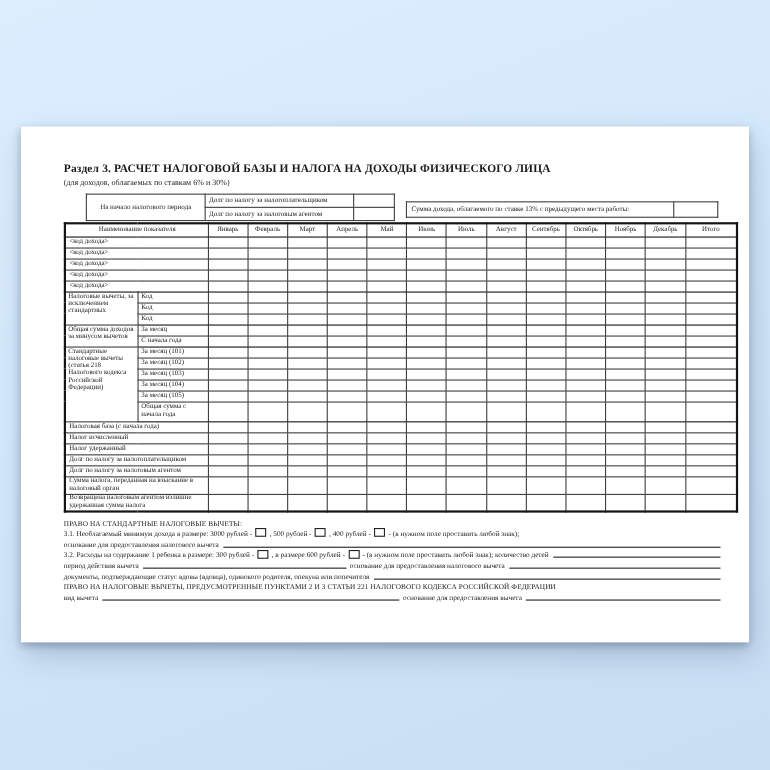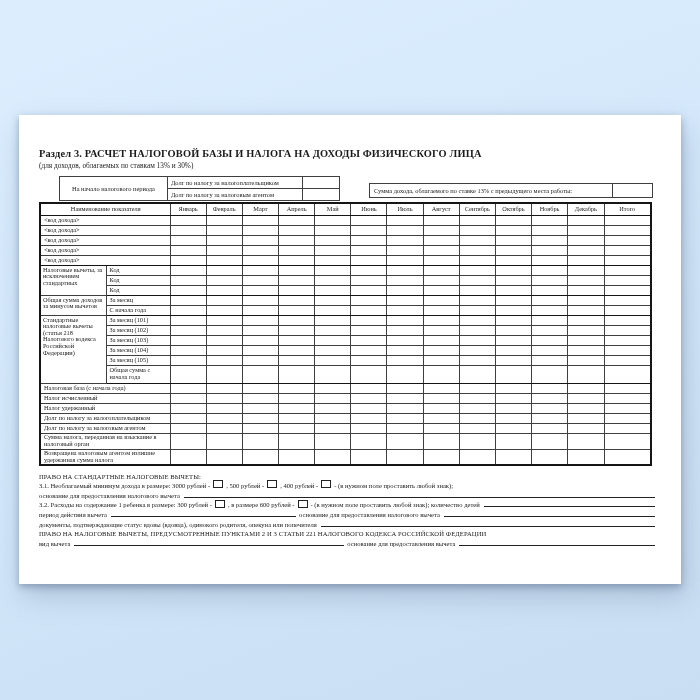--- a/index.html
+++ b/index.html
@@ -3,21 +3,21 @@
 <meta charset="utf-8">
 <style>
   * { margin:0; padding:0; box-sizing:border-box; }
   html,body { width:700px; height:700px; }
   body { font-family:"Liberation Serif", serif; color:var(--text,#1b1b1b); }
   .stage { position:relative; width:700px; height:700px; overflow:hidden;
            background:linear-gradient(160deg, var(--background-top,#dceefe) 0%, #d4e8fb 45%, var(--background-bottom,#c9ddf3) 100%); }
   .paper { position:absolute; left:19px; top:115px; width:662px; height:469px;
            background:var(--paper,#fff);
            box-shadow:0 3px 7px rgba(78,100,130,.45), 4px 12px 26px rgba(78,100,130,.28); }
-  .doc { padding:33px 23px 0 20px; }
+  .doc { padding:33px 23px 0 39px; }
   .title { font-weight:bold; font-size:10.4px; letter-spacing:.15px; white-space:nowrap; }
   .subtitle { font-size:7.3px; margin-top:2px; }
 
   .toprow { position:relative; height:25px; margin-top:6px; }
   table { border-collapse:collapse; }
   .mini { margin-left:20px; font-size:6.4px; table-layout:fixed; }
   .mini td { border:1px solid var(--line,#3f3f3f); height:12px; padding:0 3px; overflow:hidden; white-space:nowrap; }
   .mini-label { width:108px; text-align:center; }
   .mini-debt { width:135px; }
   .mini-box { width:37px; }
@@ -50,21 +50,21 @@
   .caps { letter-spacing:.1px; }
 </style>
 </head>
 <body>
 
 <div class="stage">
   <div class="paper">
     <div class="doc">
 
       <div class="title">Раздел 3. РАСЧЕТ НАЛОГОВОЙ БАЗЫ И НАЛОГА НА ДОХОДЫ ФИЗИЧЕСКОГО ЛИЦА</div>
-      <div class="subtitle">(для доходов, облагаемых по ставкам 13% и 30%)</div>
+      <div class="subtitle">(для доходов, облагаемых по ставкам 6% и 30%)</div>
 
       <div class="toprow">
         <table class="mini">
           <tbody>
             <tr>
               <td class="mini-label" rowspan="2">На начало налогового периода</td>
               <td class="mini-debt">Долг по налогу за налогоплательщиком</td>
               <td class="mini-box"></td>
             </tr>
             <tr>

